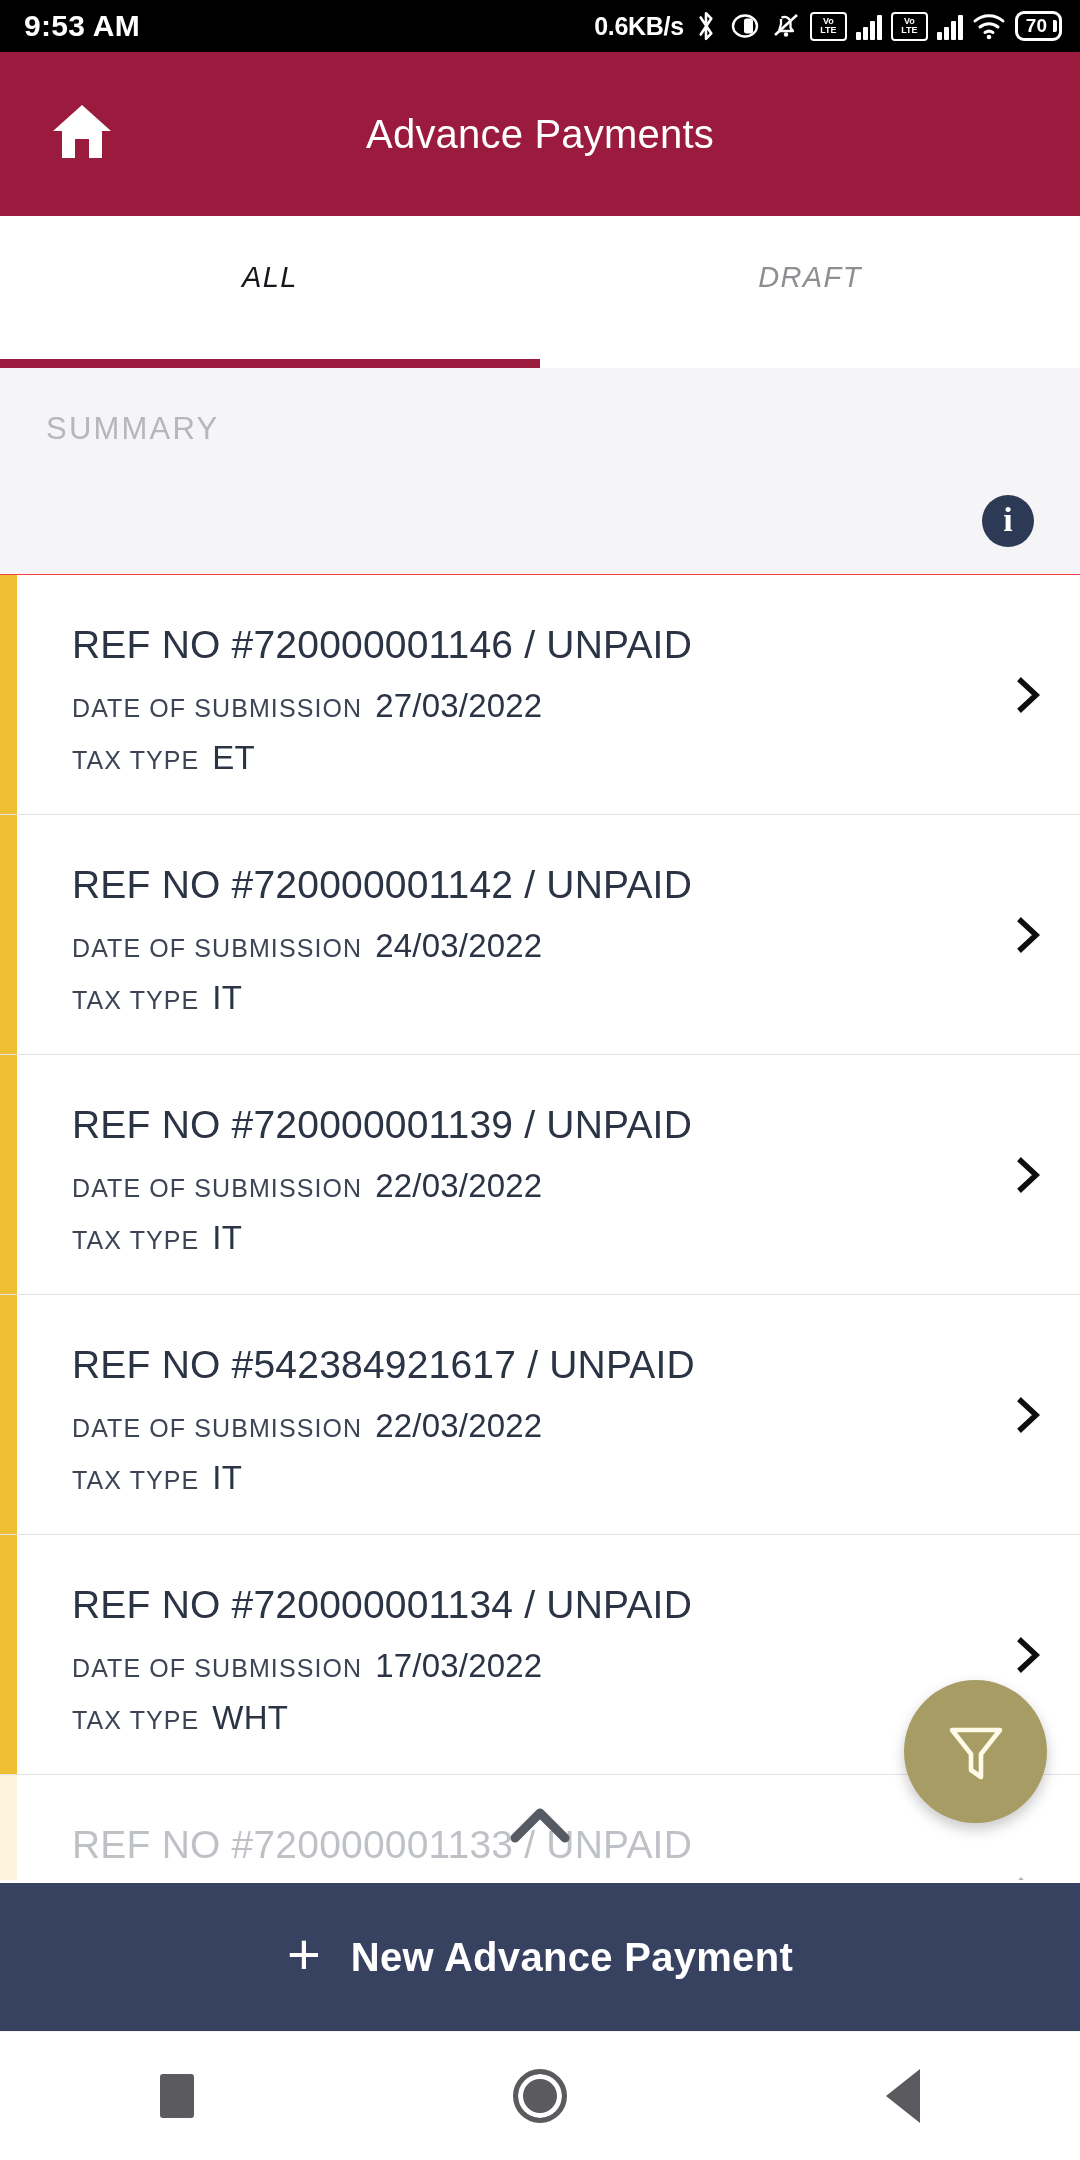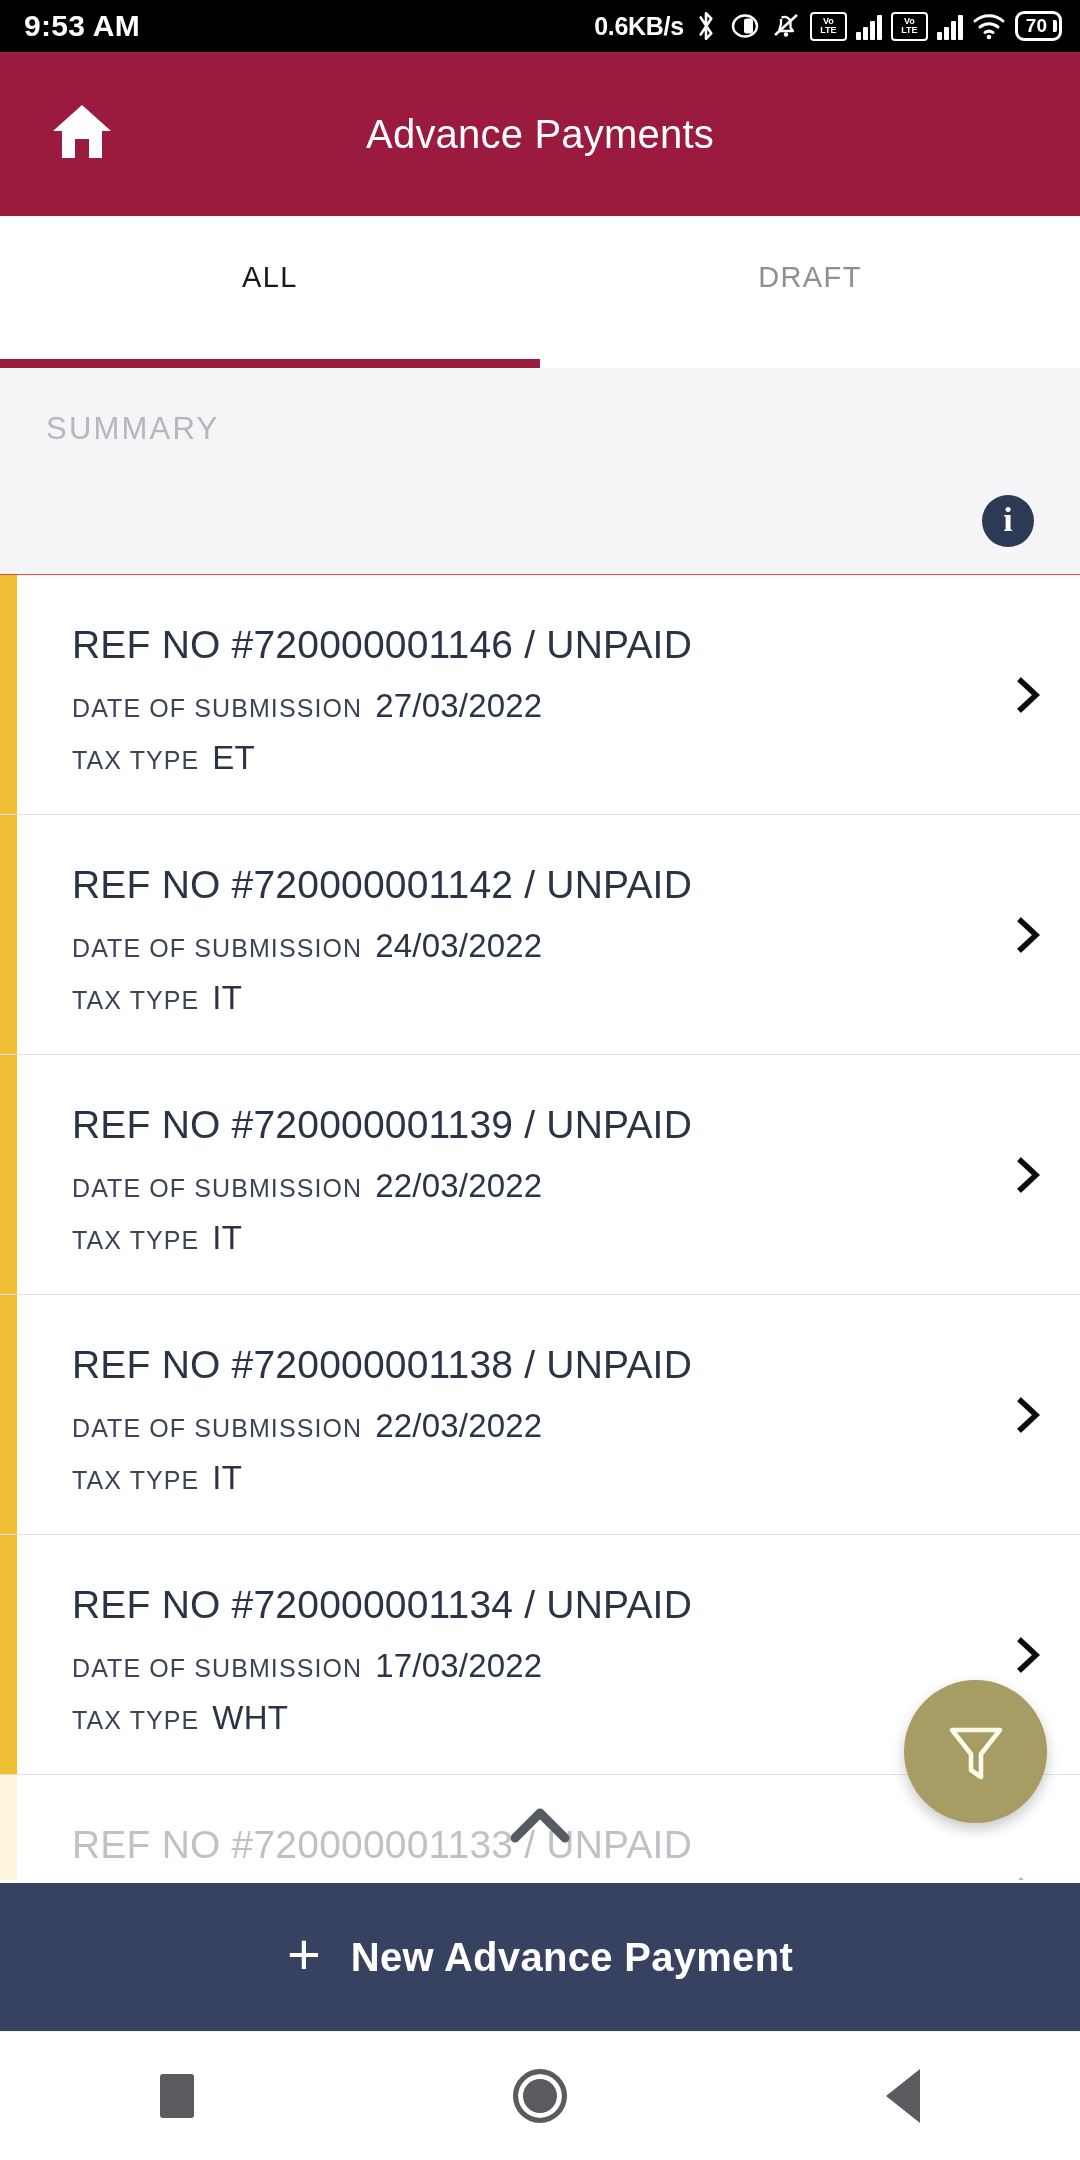--- a/index.html
+++ b/index.html
@@ -46,21 +46,21 @@
   .home-btn{ position:absolute; left:46px; top:50%; transform:translateY(-50%);
     width:72px; height:72px; display:flex; align-items:center; justify-content:center; }
   .appbar-title{
     width:100%; text-align:center; color:#ffffff;
     font-size:40px; font-weight:400; letter-spacing:.2px;
   }
 
   
   .tabs{
     position:absolute; top:216px; left:0; width:1080px; height:152px;
-    background:#fff; display:flex; align-items:flex-start;
+    background:#fff; display:flex; align-items:flex-start;font-style:italic;
   }
   .tab{
     flex:1; height:152px; position:relative;
     display:flex; align-items:center; justify-content:center;
     font-size:29px; letter-spacing:1.4px; color:#8E8E93; font-weight:400;
     padding-bottom:30px;
   }
   .tab.active{ color:#17171c; font-weight:500; }
   .tab.active::after{
     content:""; position:absolute; bottom:0; left:0; width:100%; height:9px;
@@ -300,21 +300,21 @@
       <span class="chev">
         <svg width="44" height="44" viewBox="0 0 44 44">
             <path d="M15 8 L30 22 L15 36" fill="none" stroke="#0d0d0d" stroke-width="5.5" stroke-linecap="square"></path>
           </svg>
       </span>
     </div>
 
     <div class="card">
       <div class="accent"></div>
       <div class="card-body">
-        <div class="ref-line">REF NO #720000001138 / UNPAID</div>
+        <div class="ref-line">REF NO #542384921617 / UNPAID</div>
         <div class="kv">
           <span class="k">DATE OF SUBMISSION</span>
           <span class="v">22/03/2022</span>
         </div>
         <div class="kv">
           <span class="k">TAX TYPE</span>
           <span class="v">IT</span>
         </div>
       </div>
       <span class="chev">

